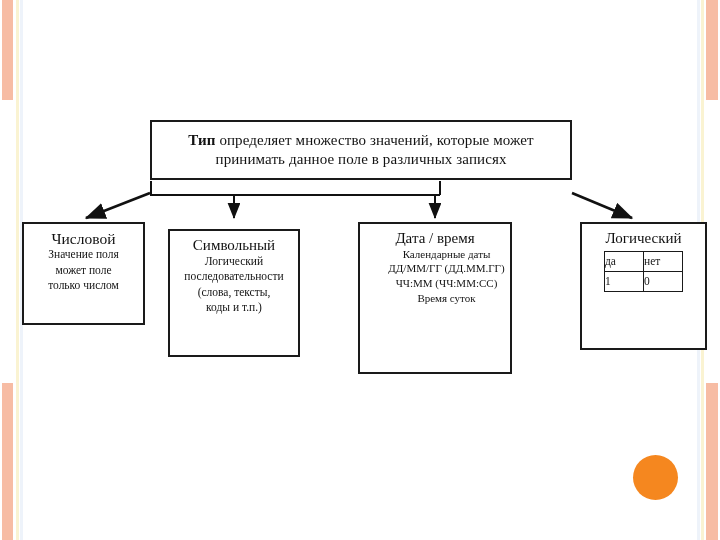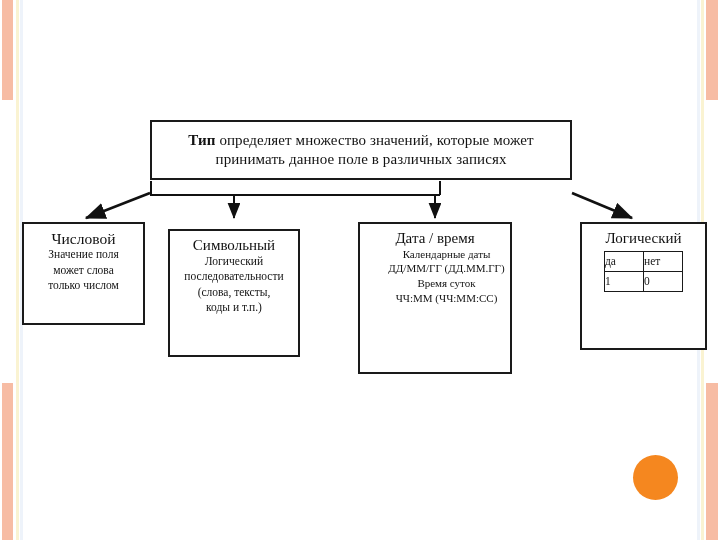--- a/index.html
+++ b/index.html
@@ -108,42 +108,42 @@
 
     <path d="M435,196 L435,218" stroke="#111" stroke-width="2" fill="none" marker-end="url(#ah)"></path>
 
     <path d="M572,193 L632,218" stroke="#111" stroke-width="2.6" fill="none" marker-end="url(#ah)"></path>
   </svg>
 
   <div class="tbox" id="box-numeric">
     <div class="title">Числовой</div>
     <div class="body">
       <div>Значение поля</div>
-      <div>может слова</div>
+      <div>может поле</div>
       <div>только числом</div>
     </div>
   </div>
 
   <div class="tbox" id="box-char">
     <div class="title">Символьный</div>
     <div class="body">
       <div>Логический</div>
       <div>последовательности</div>
       <div>(слова, тексты,</div>
       <div>коды и т.п.)</div>
     </div>
   </div>
 
   <div class="tbox" id="box-date">
     <div class="title">Дата / время</div>
     <div class="body">
       <div>Календарные даты</div>
       <div>ДД/ММ/ГГ (ДД.ММ.ГГ)</div>
+      <div>ЧЧ:ММ (ЧЧ:ММ:СС)</div>
       <div>Время суток</div>
-      <div>ЧЧ:ММ (ЧЧ:ММ:СС)</div>
     </div>
   </div>
 
   <div class="tbox" id="box-bool">
     <div class="title">Логический</div>
     <table class="bool-table">
       <tbody>
           <tr>
         <td>да</td>
         <td>нет</td>

